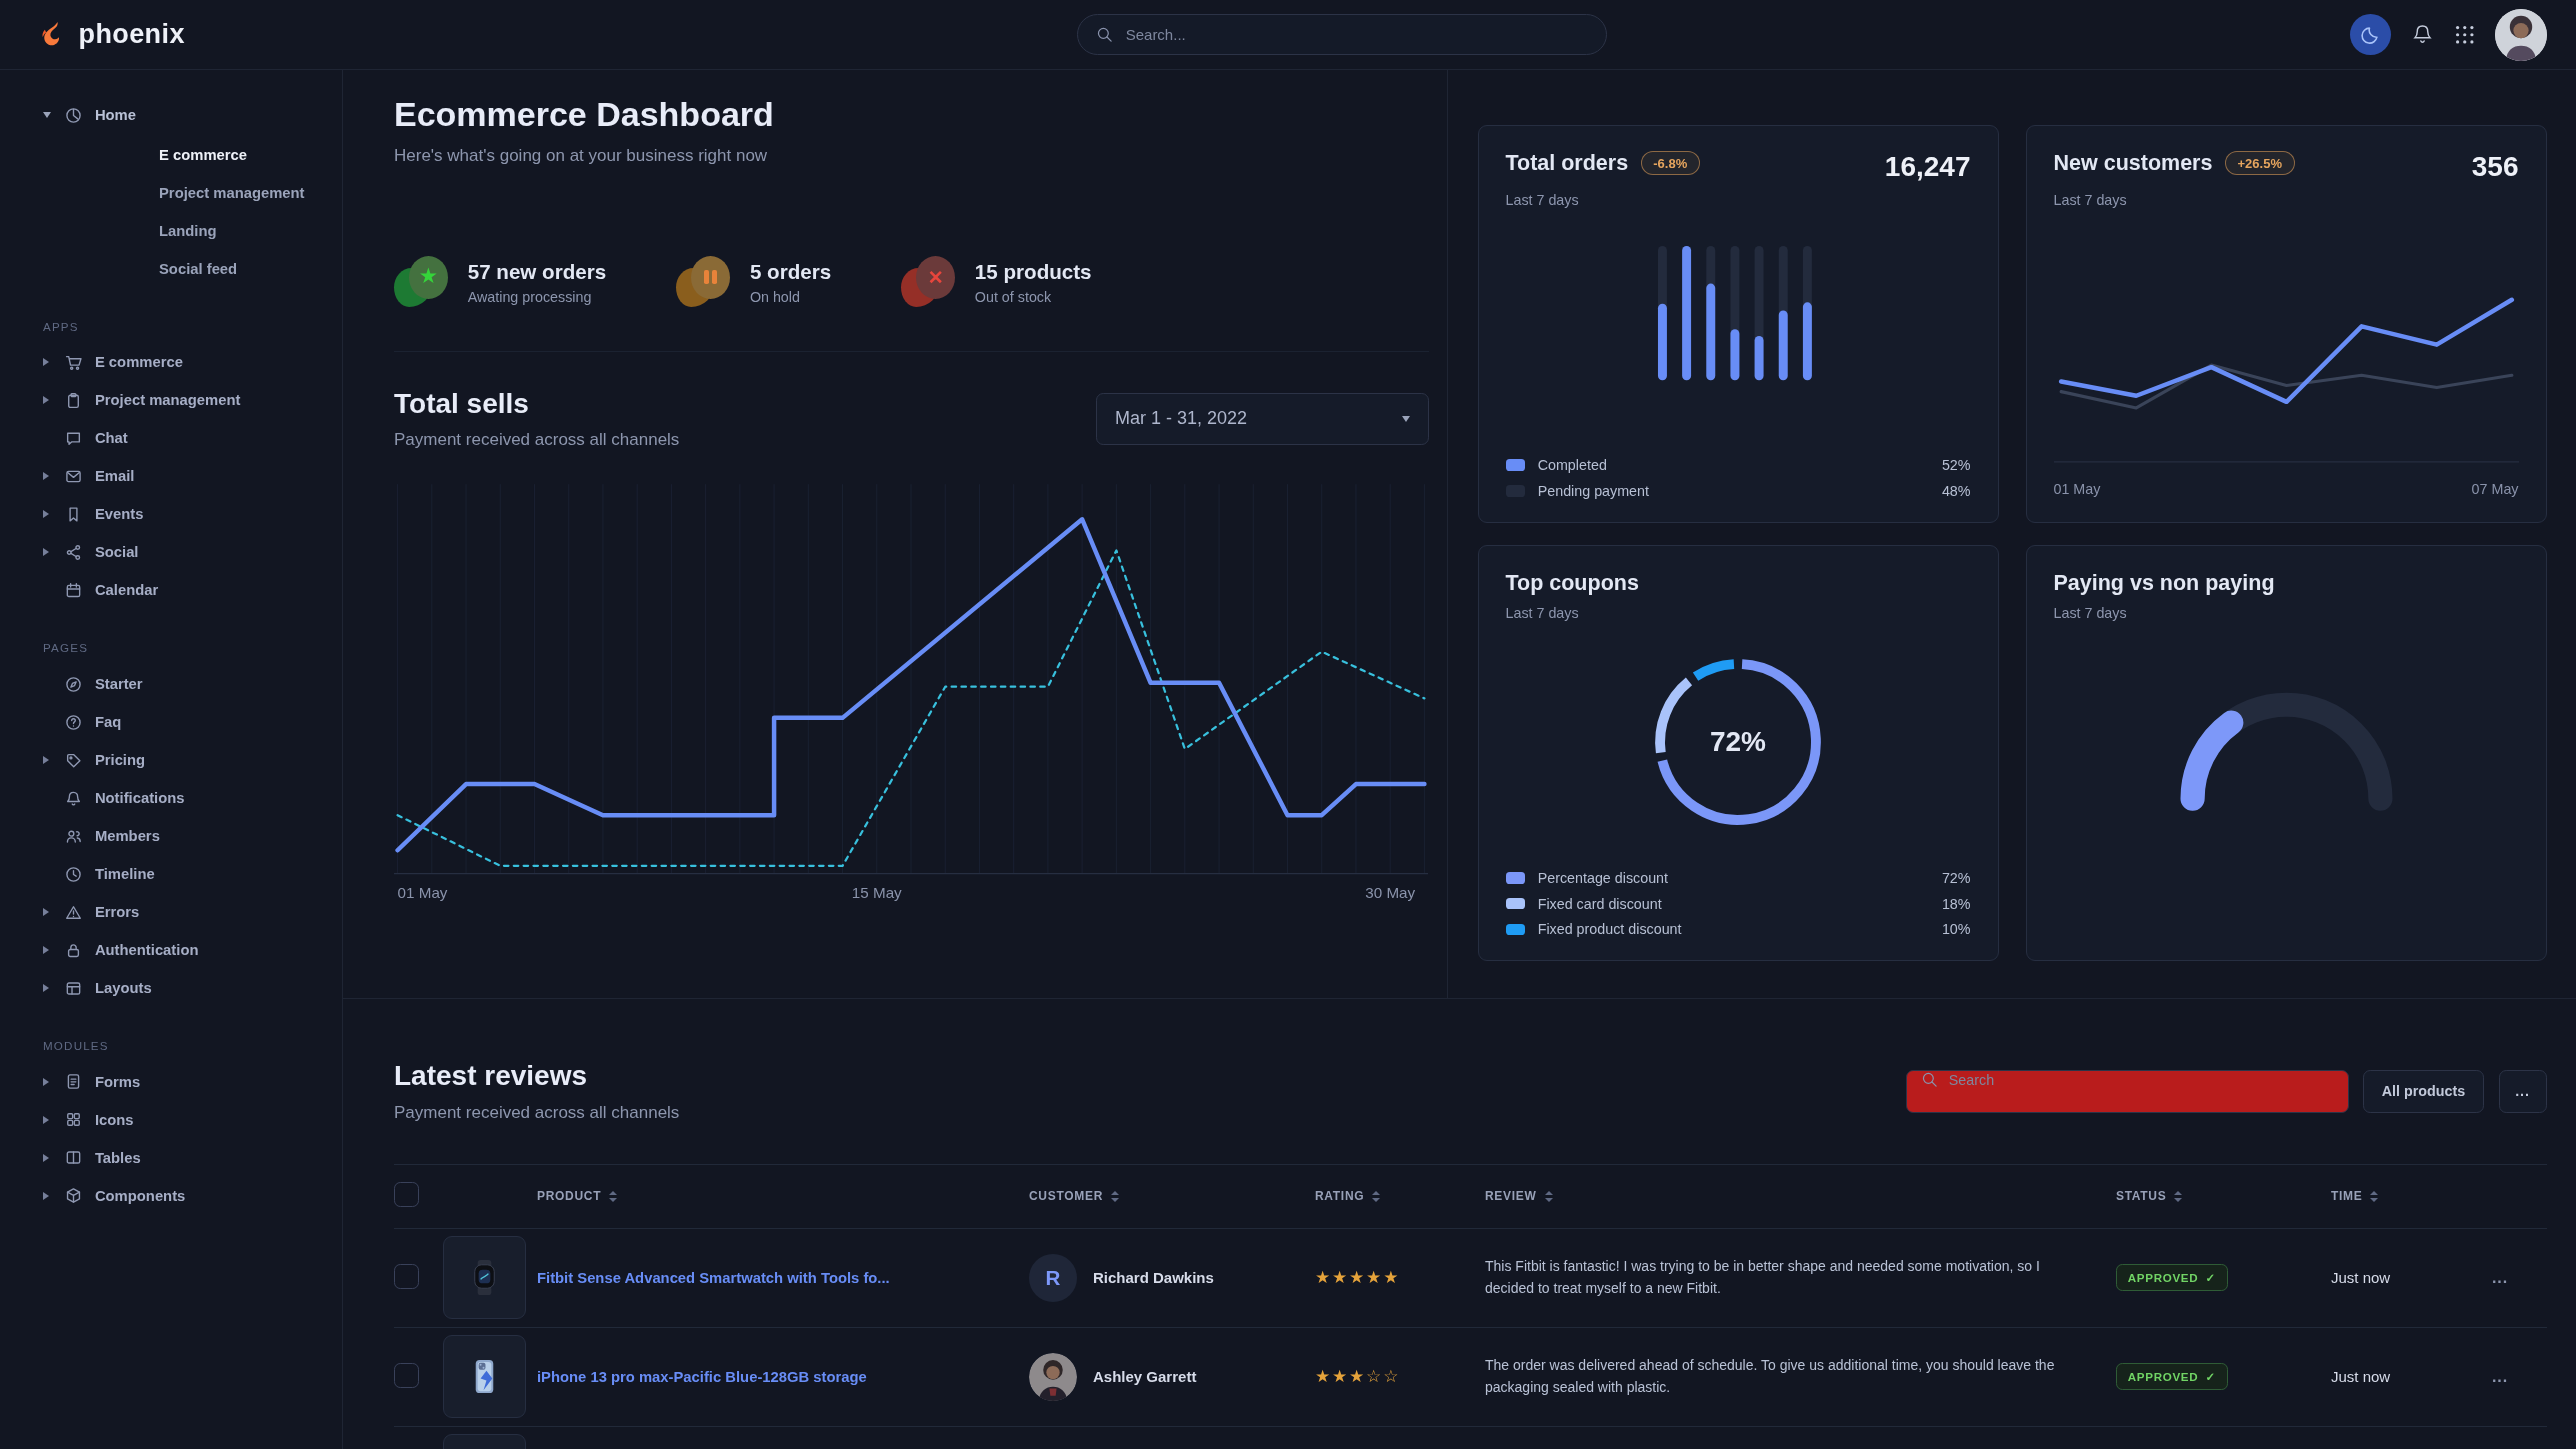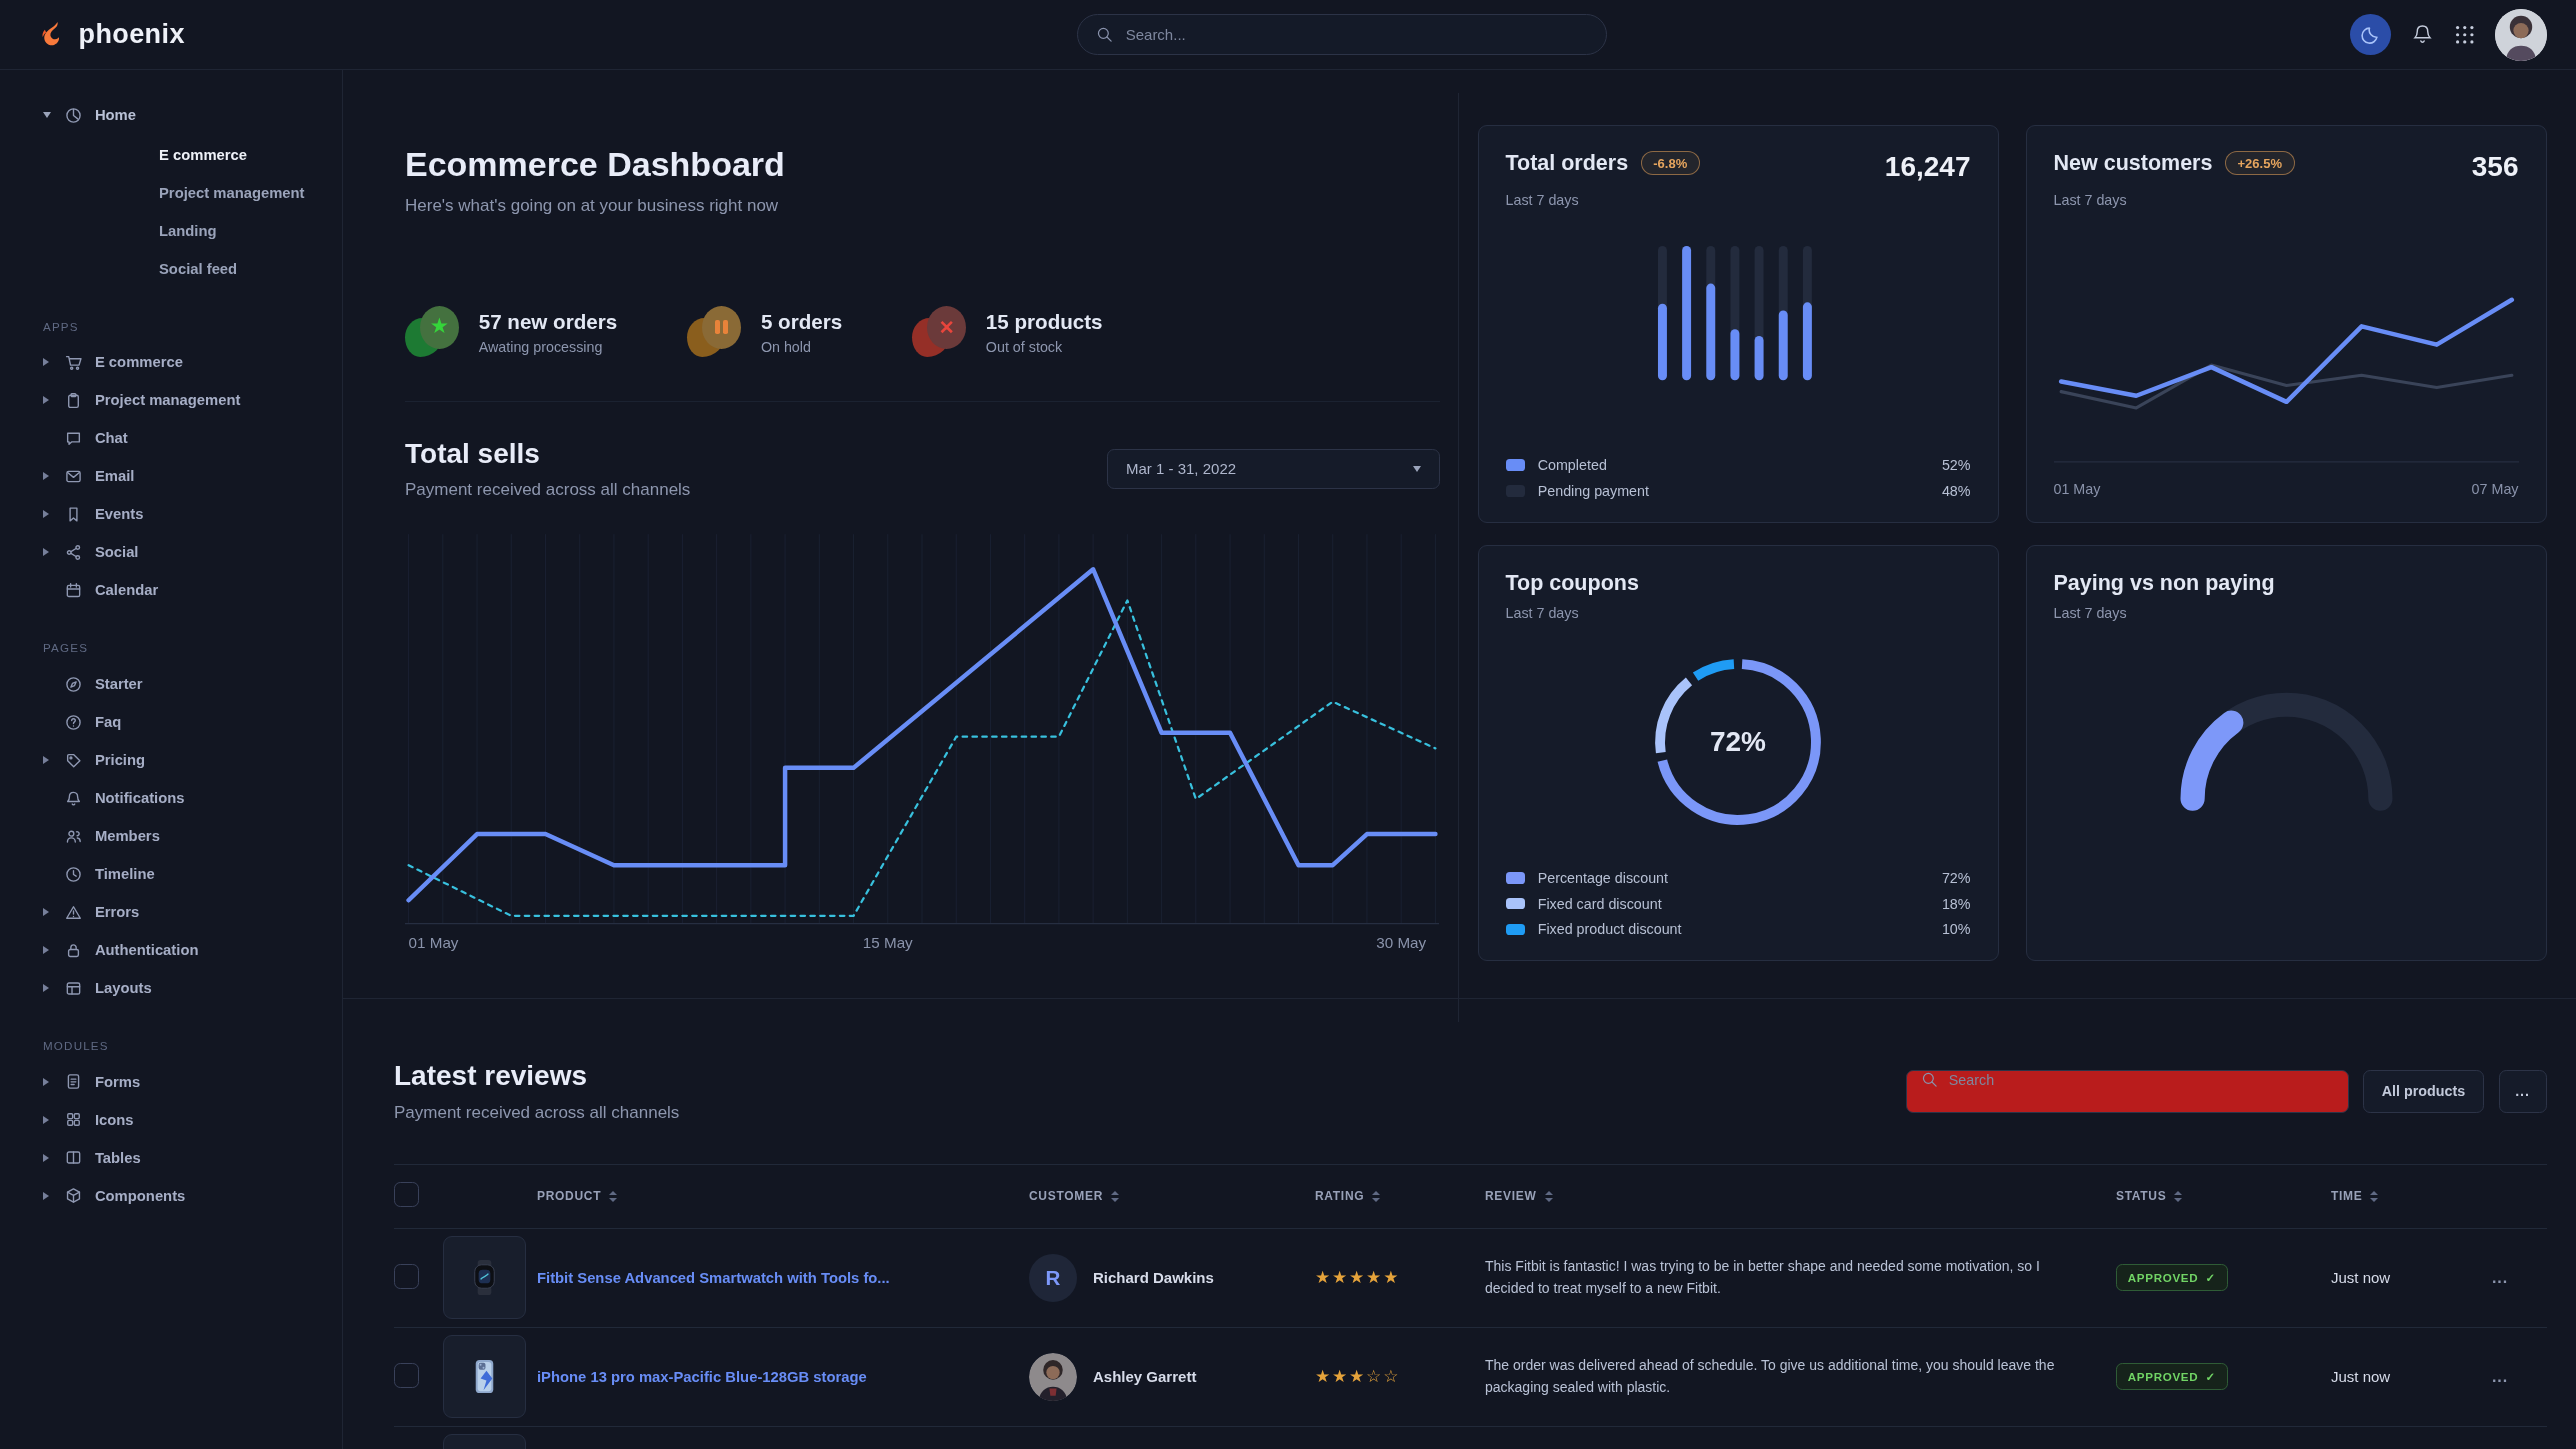--- a/index.html
+++ b/index.html
@@ -31,21 +31,21 @@
   .subnav .nav-row{padding-left:116px;height:38px;}
   .subnav .nlabel{font-weight:600;color:#9aa3ba;font-size:14.8px;}
   .subnav .active .nlabel, .subnav .nav-row.active .nlabel{color:#eef1f8;}
   .section-title{font-size:11.6px;font-weight:400;letter-spacing:1.2px;color:#5f6983;margin:32px 0 10.7px 0;}
   .side-footer{position:absolute;left:0;right:0;top:1171px;border-top:0.9px solid #1f2534;padding:23px 0 0 43px;}
   .side-footer .nav-row{height:30px;}
   .side-footer .nlabel{color:#9aa3ba;}
 
   
   .main{position:absolute;left:343px;top:69px;right:0;bottom:0;}
-  .pane-left{position:absolute;left:11px;top:0;width:1105px;height:929px;border-right:0.9px solid #1f2534;box-sizing:border-box;padding:52px 18px 0 51px;margin-top:24px;}
+  .pane-left{position:absolute;left:0;top:0;width:1105px;height:929px;border-right:0.9px solid #1f2534;box-sizing:border-box;padding:26px 18px 0 51px;}
   .page-title{font-size:34px;font-weight:700;color:#e8ecf8;margin:0;}
   .page-sub{font-size:17px;color:#8d96ae;margin-top:11.6px;}
 
   .stats{display:flex;gap:70px;margin-top:90px;}
   .stat{display:flex;align-items:center;gap:19.7px;}
   .blob{position:relative;width:54px;height:54px;flex:0 0 54px;}
   .blob .b1{position:absolute;left:0;top:12.5px;width:38px;height:39px;border-radius:46% 54% 60% 40%/50% 44% 56% 50%;}
   .blob .b2{position:absolute;right:0;top:0;width:39px;height:43px;border-radius:50%;display:flex;align-items:center;justify-content:center;}
   .stat-green .b1{background:#1d7a33;} .stat-green .b2{background:#44713f;}
   .stat-orange .b1{background:#8a5e1d;} .stat-orange .b2{background:#8a6a36;}
@@ -53,21 +53,21 @@
   .glyph-star{color:#35d53a;font-size:21.5px;line-height:1;}
   .glyph-pause{display:flex;gap:3.6px;} .glyph-pause i{width:4.5px;height:14.3px;background:#e8833a;border-radius:1.8px;}
   .glyph-x{color:#e8453c;font-size:19px;font-weight:700;line-height:1;}
   .stat-title{font-size:20.6px;font-weight:700;color:#e3e8f4;}
   .stat-sub{font-size:14.3px;color:#8d96ae;margin-top:5.4px;}
 
   .hr{border:0;border-top:0.9px solid #1b2231;margin:41px 0 0 0;}
   .ts-header{display:flex;align-items:center;justify-content:space-between;margin-top:36px;}
   .sec-title{font-size:28px;font-weight:700;color:#e8ecf8;margin:0;}
   .sec-sub{font-size:17px;color:#8d96ae;margin-top:10.7px;}
-  .date-pill{display:flex;align-items:center;justify-content:space-between;width:333px;height:40px;border:0.9px solid #2c3347;border-radius:7.2px;background:#151b29;color:#aeb6cc;font-size:15px;padding:0 18px;box-sizing:border-box;cursor:pointer;}
+  .date-pill{display:flex;align-items:center;justify-content:space-between;width:333px;height:52px;border:0.9px solid #2c3347;border-radius:7.2px;background:#151b29;color:#aeb6cc;font-size:18px;padding:0 18px;box-sizing:border-box;cursor:pointer;}
   .chev{border-top:6.3px solid #9aa3ba;border-left:4.5px solid transparent;border-right:4.5px solid transparent;}
   .ts-chart{margin-top:27px;}
 
   .pane-right{position:absolute;left:1105px;top:0;right:0;height:929px;box-sizing:border-box;padding:56px 29.5px 0 29.5px;display:grid;grid-template-columns:1fr 1fr;grid-template-rows:398px 416px;gap:22.4px 27px;}
   .card{position:relative;background:#151b29;border:0.9px solid #262e41;border-radius:9px;padding:25px 27px;box-sizing:border-box;}
   .card-head{display:flex;align-items:flex-start;}
   .card-title{font-size:21.5px;font-weight:700;color:#e3e8f4;}
   .badge{margin-left:12.5px;padding:3.6px 11.6px;border-radius:27px;border:0.9px solid rgba(230,163,90,.55);color:#e6a55e;background:rgba(230,163,90,.07);font-size:13px;font-weight:700;}
   .big-val{margin-left:auto;font-size:28px;font-weight:700;color:#eef1f8;}
   .period{font-size:14.3px;color:#8d96ae;margin-top:9px;}

